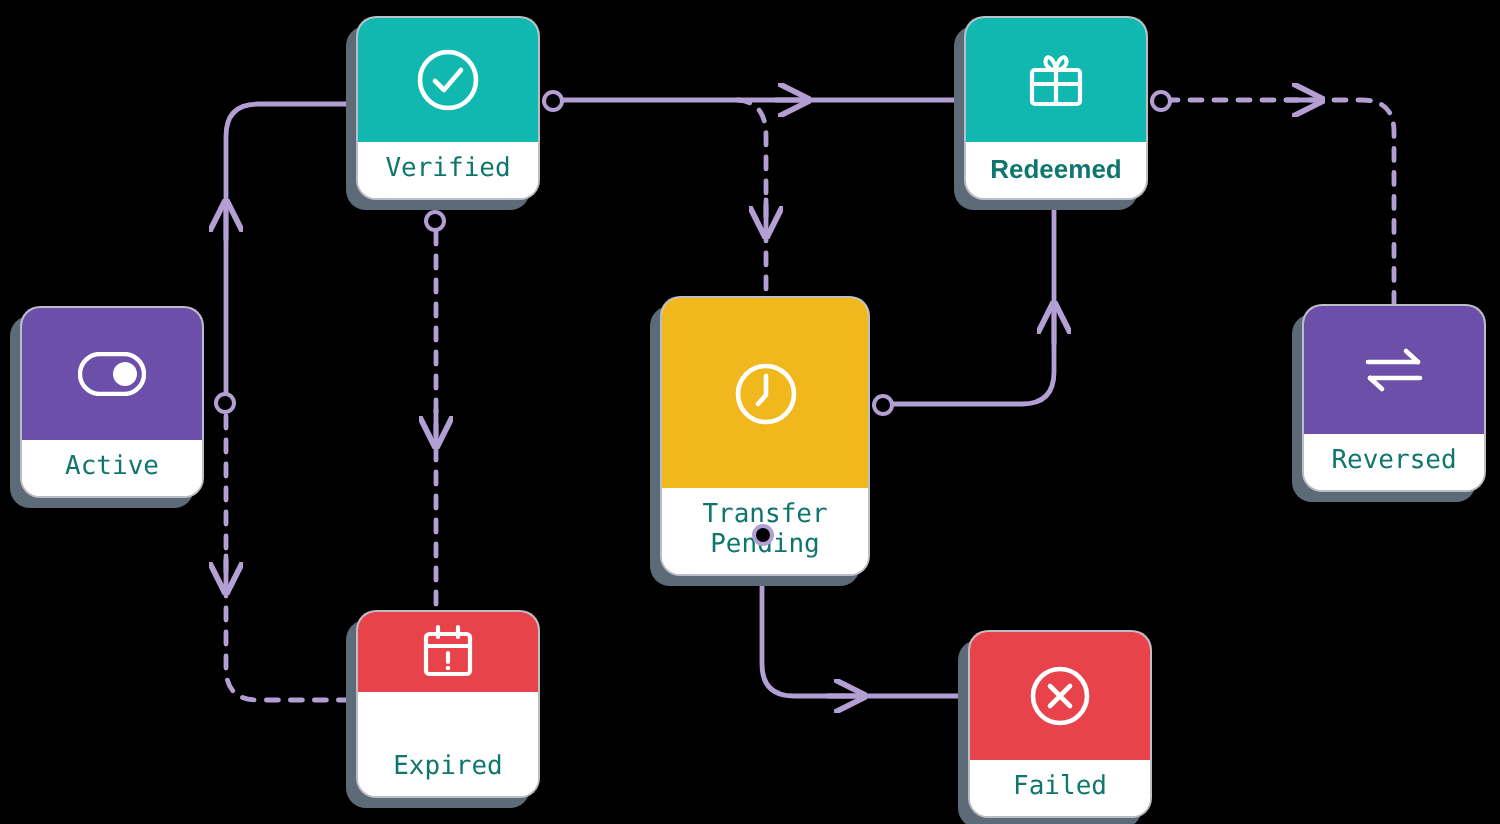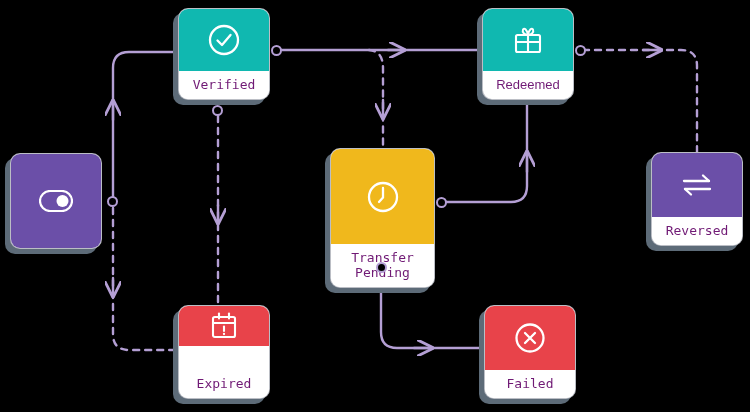--- a/index.html
+++ b/index.html
@@ -25,29 +25,29 @@
   }
   .node .head{
     flex:1 1 auto;
     display:flex;
     align-items:center;
     justify-content:center;
   }
   .node .label{
     flex:0 0 auto;
     background:#ffffff;
-    color:#701a75;
+    color:#0f766e;
     text-align:center;
     font-size:13px;
     line-height:15px;
     padding:6px 2px 7px 2px;
     letter-spacing:0px;
     white-space:pre-line;
   }
-  .node.sans .label{ font-family:"Liberation Sans", sans-serif; font-weight:normal; font-size:13px;border-radius:12px;}
+  .node.sans .label{ font-family:"Liberation Sans", sans-serif; font-weight:bold; font-size:13px;border-radius:12px;}
   .node .icon svg{display:block;}
   .handle{
     position:absolute;
     width:11px;height:11px;
     border-radius:50%;
     background:#000000;
     border:2px solid #b49fd4;
     box-sizing:border-box;
     z-index:7;
   }
@@ -110,20 +110,21 @@
 
   <div class="node" style="left:10px;top:153px;width:92px;height:96px;">
     <div class="head" style="background:#6b4fa8;">
       <span class="icon">
         <svg width="34" height="22" viewBox="0 0 34 22">
           <rect x="1" y="1" width="32" height="20" rx="10" fill="none" stroke="#ffffff" stroke-width="2.2"></rect>
           <circle cx="23.5" cy="11" r="6" fill="#ffffff"></circle>
         </svg>
       </span>
     </div>
+    <div class="label">Active</div>
   </div>
 
   <div class="node" style="left:178px;top:8px;width:92px;height:92px;">
     <div class="head" style="background:#10b8b0;">
       <span class="icon">
         <svg width="34" height="34" viewBox="0 0 34 34">
           <circle cx="17" cy="17" r="14" fill="none" stroke="#ffffff" stroke-width="2.3"></circle>
           <path d="M 10.5 17.5 L 15 22 L 23.5 12" fill="none" stroke="#ffffff" stroke-width="2.3" stroke-linecap="round" stroke-linejoin="round"></path>
         </svg>
       </span>
@@ -182,21 +183,21 @@
           <line x1="11" y1="3.5" x2="11" y2="8.5" stroke="#ffffff" stroke-width="2.1" stroke-linecap="round"></line>
           <line x1="21" y1="3.5" x2="21" y2="8.5" stroke="#ffffff" stroke-width="2.1" stroke-linecap="round"></line>
           <line x1="16" y1="16.5" x2="16" y2="21" stroke="#ffffff" stroke-width="2.1" stroke-linecap="round"></line>
           <circle cx="16" cy="24" r="1.15" fill="#ffffff"></circle>
         </svg>
       </span>
     </div>
     <div class="label">Expired</div>
   </div>
 
-  <div class="node" style="left:484px;top:305px;width:92px;height:94px;">
+  <div class="node" style="left:484px;top:315px;width:92px;height:94px;">
     <div class="head" style="background:#e8434a;">
       <span class="icon">
         <svg width="34" height="34" viewBox="0 0 34 34">
           <circle cx="17" cy="17" r="13.5" fill="none" stroke="#ffffff" stroke-width="2.3"></circle>
           <path d="M 12 12 L 22 22 M 22 12 L 12 22" fill="none" stroke="#ffffff" stroke-width="2.3" stroke-linecap="round"></path>
         </svg>
       </span>
     </div>
     <div class="label">Failed</div>
   </div>

